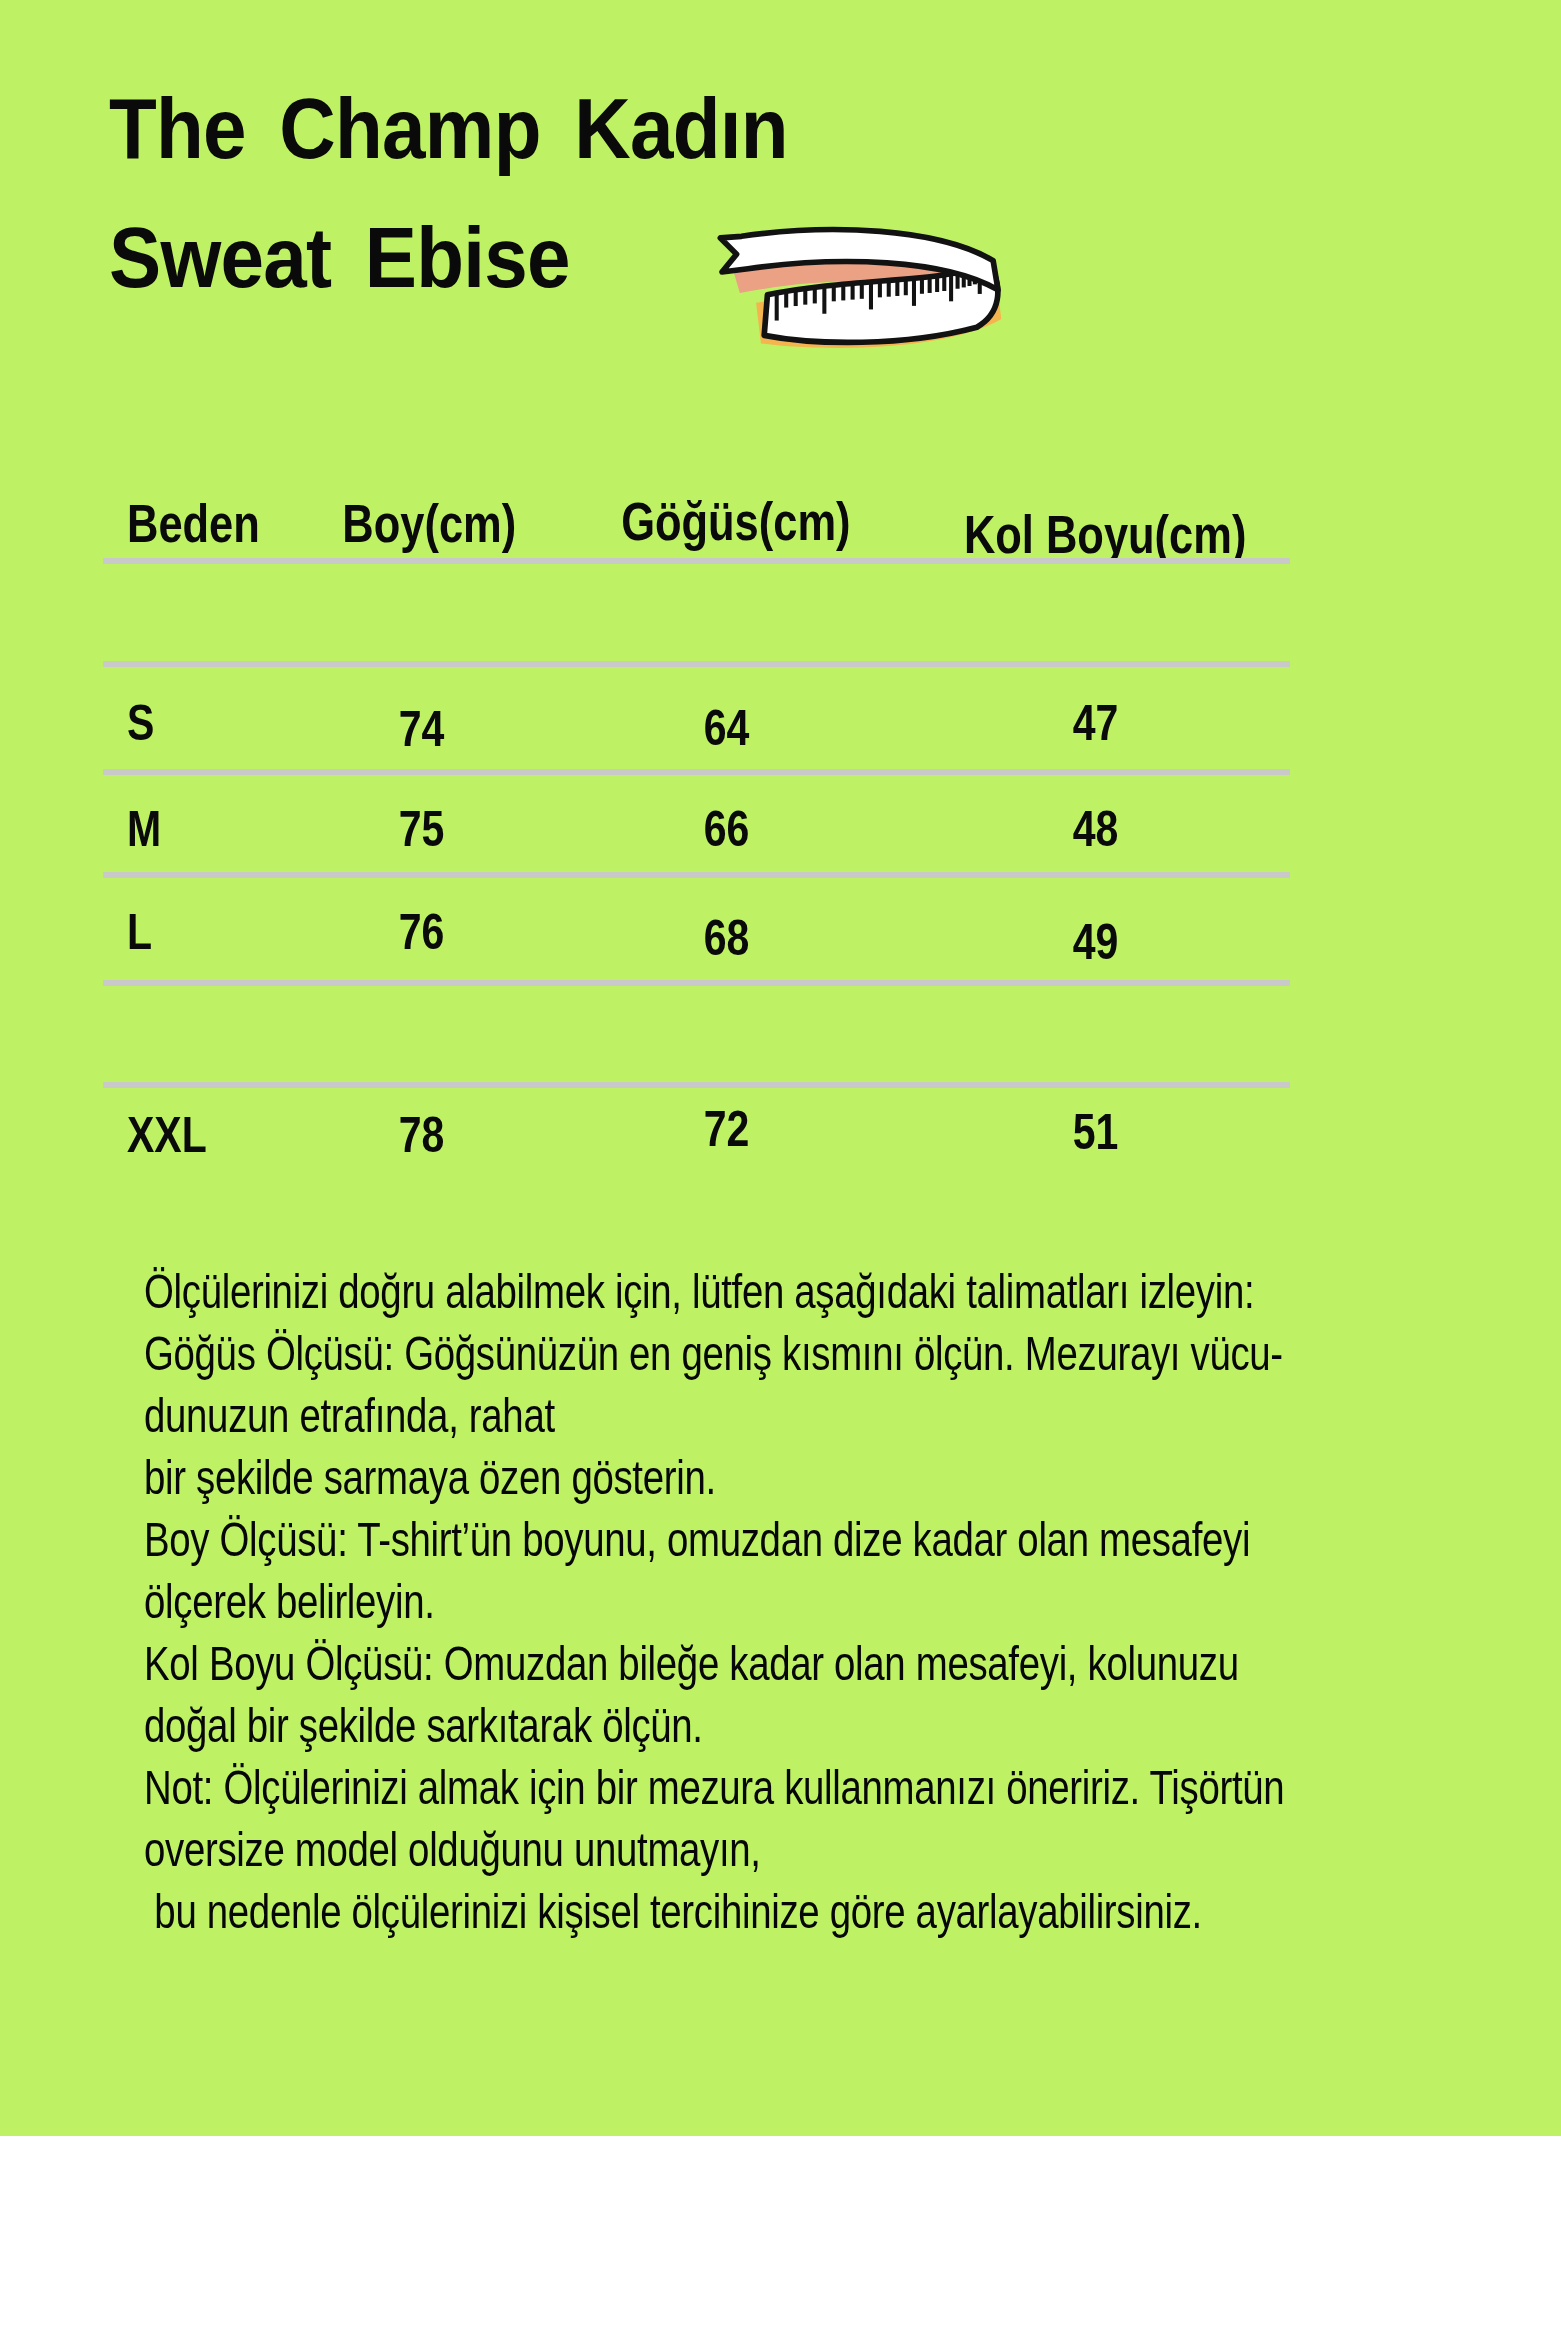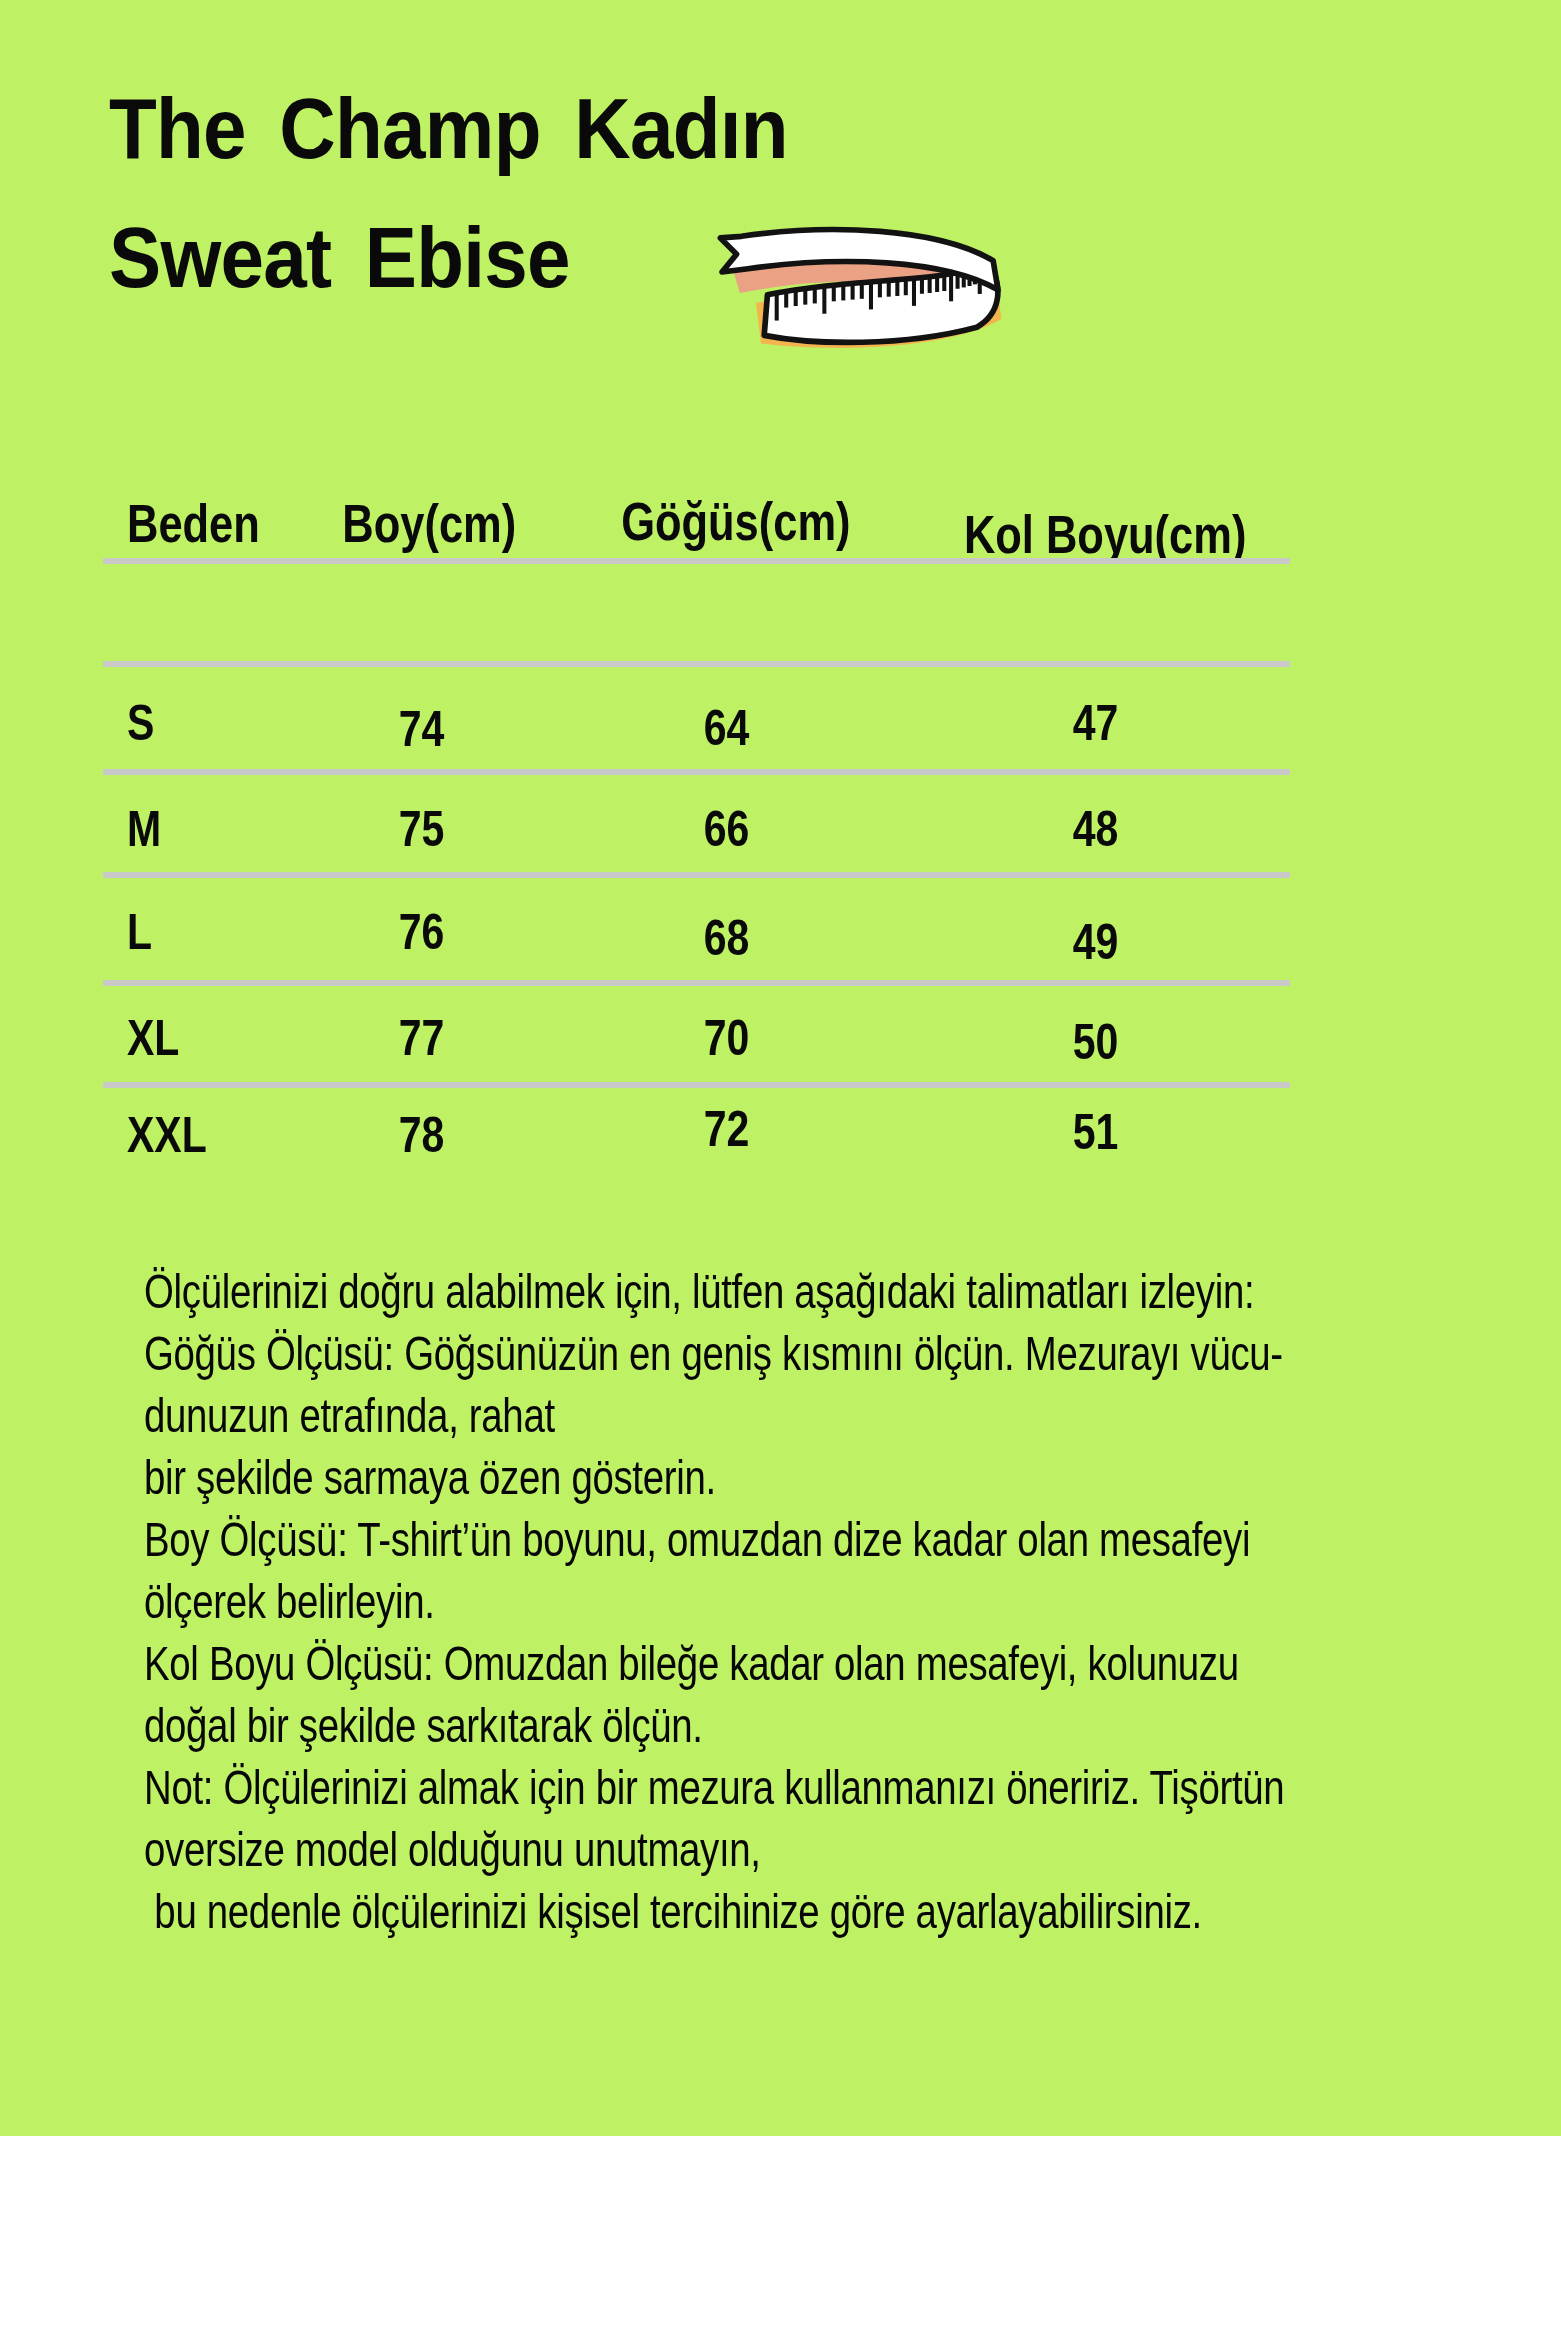--- a/index.html
+++ b/index.html
@@ -185,26 +185,20 @@
     <div class="tcell col-boy">75</div>
     <div class="tcell col-gogus">66</div>
     <div class="tcell col-kol">48</div>
   </div>
   <div class="trow trow-l">
     <div class="tcell col-size">L</div>
     <div class="tcell col-boy">76</div>
     <div class="tcell col-gogus">68</div>
     <div class="tcell col-kol">49</div>
   </div>
-  <div class="trow trow-xl">
-    <div class="tcell col-size">XL</div>
-    <div class="tcell col-boy">77</div>
-    <div class="tcell col-gogus">70</div>
-    <div class="tcell col-kol">50</div>
-  </div>
   <div class="trow trow-xxl">
     <div class="tcell col-size">XXL</div>
     <div class="tcell col-boy">78</div>
     <div class="tcell col-gogus">72</div>
     <div class="tcell col-kol">51</div>
   </div>
 
   <div class="instructions">
     <div class="inst-line">Ölçülerinizi doğru alabilmek için, lütfen aşağıdaki talimatları izleyin:</div>
     <div class="inst-line">Göğüs Ölçüsü: Göğsünüzün en geniş kısmını ölçün. Mezurayı vücu-</div>

